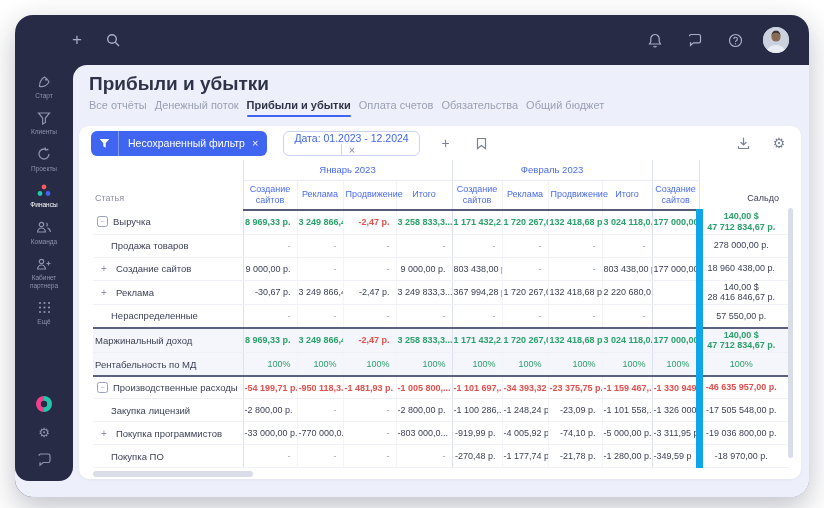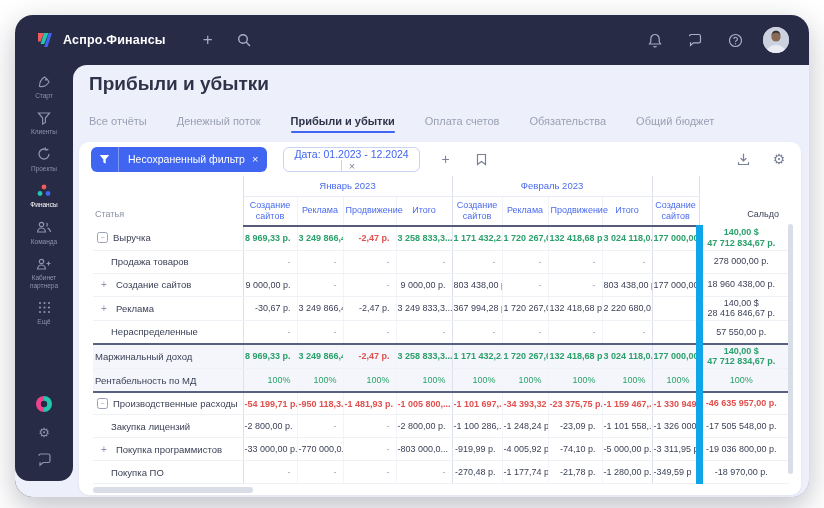--- a/index.html
+++ b/index.html
@@ -28,21 +28,21 @@
   .sb-ic{width:17px;height:15px;display:flex;align-items:center;justify-content:center;}
   .sb-bottom{margin-top:auto;display:flex;flex-direction:column;align-items:center;gap:10px;padding-bottom:12px;}
   .sb-bic{width:18px;height:18px;display:flex;align-items:center;justify-content:center;color:#8E93AC;cursor:pointer;font-size:13px;}
   .main{position:absolute;left:58px;top:0;right:0;bottom:0;background:#EDF0FA;border-top-left-radius:14px;z-index:1;}
   
   .page-head{padding:8px 12px 0 16px;}
   .title-row{display:flex;align-items:center;justify-content:space-between;}
   .page-title{font-size:19px;font-weight:700;color:#2E3349;}
   .btn-primary{background:#3F65F1;color:#fff;border:none;border-radius:7px;font-size:11px;
                padding:7px 14px;cursor:pointer;}
-  .tabs{display:flex;gap:30px;margin-top:20px;}
+  .tabs{display:flex;gap:8px;margin-top:4px;}
   .tab{font-size:11px;color:#9AA0B4;padding-bottom:6px;cursor:pointer;position:relative;}
   .tab.active{color:#2E3349;font-weight:700;}
   .tab.active::after{content:"";position:absolute;left:0;right:0;bottom:0;height:2.5px;background:#3F65F1;border-radius:2px;}
   
   .card{margin:9px 8px 0 6px;background:#fff;border-radius:10px;height:353px;position:relative;
         box-shadow:0 1px 3px rgba(40,45,80,.05);}
   .filter-row{display:flex;align-items:center;gap:16px;padding:4px 12px;height:34px;}
   .pill-filter{display:flex;align-items:center;height:25px;background:#3F65F1;border-radius:6px;color:#fff;cursor:pointer;}
   .pill-funnel{width:28px;display:flex;align-items:center;justify-content:center;border-right:1px solid rgba(255,255,255,.35);height:100%;}
   .pill-label{padding:0 7px 0 9px;font-size:10.5px;}
@@ -86,30 +86,20 @@
   .h-scroll{position:absolute;left:14px;bottom:2px;width:160px;height:6px;background:#D9DDE8;border-radius:3px;cursor:pointer;}
   .v-scroll{position:absolute;right:8px;top:82px;width:5px;height:250px;background:#D9DDE8;border-radius:3px;cursor:pointer;}
 </style>
 </head>
 <body>
 
 <div class="canvas">
   <div class="window">
 
     <header class="topbar">
-      <div class="brand">
-        <span class="tb-ic" style="margin:0;width:20px;height:20px;">
-          <svg width="20" height="20" viewBox="0 0 20 20">
-            <path d="M3 3h6l-3.4 8.5H3z" fill="#F15B5B"></path>
-            <path d="M9 3h4.5L9.2 14H5.6z" fill="#24C7AC"></path>
-            <path d="M13.8 3H17l-4.6 14H9.2z" fill="#3F65F1"></path>
-          </svg>
-        </span>
-        <span class="brand-name">Аспро.Финансы</span>
-      </div>
       <span class="tb-ic tb-plus">+</span>
       <span class="tb-ic" style="margin-left:12px;">
         <svg width="14" height="14" viewBox="0 0 14 14" fill="none" stroke="#A9AEC4" stroke-width="1.4">
           <circle cx="6" cy="6" r="4.3"></circle>
             <path d="M9.3 9.3L13 13"></path>
         </svg>
       </span>
       <div class="tb-right">
         <span class="tb-ic">
           <svg width="14" height="15" viewBox="0 0 14 15" fill="none" stroke="#A9AEC4" stroke-width="1.2">

